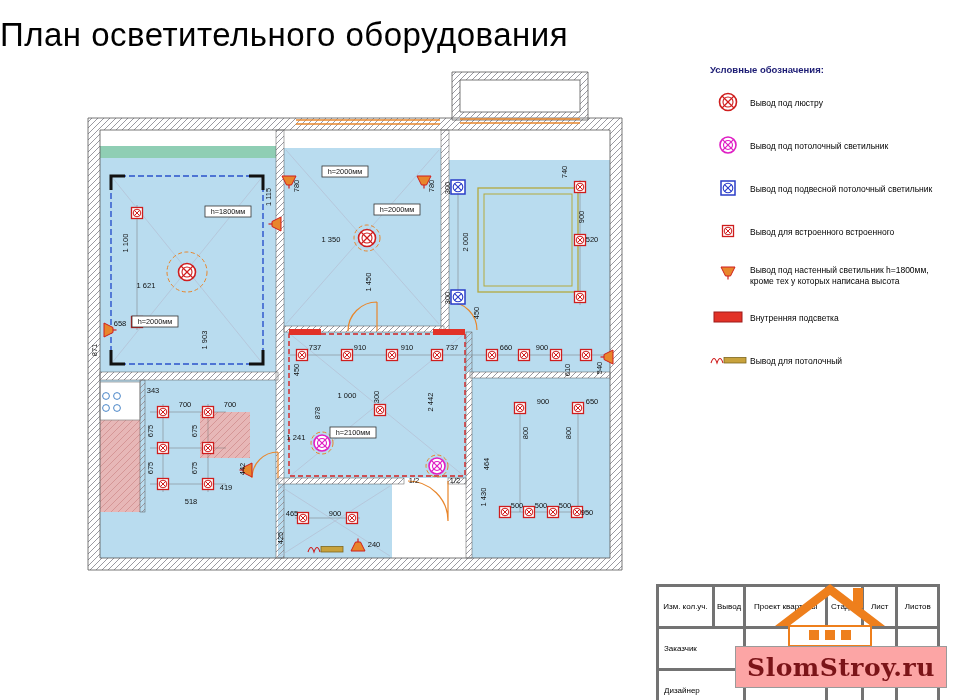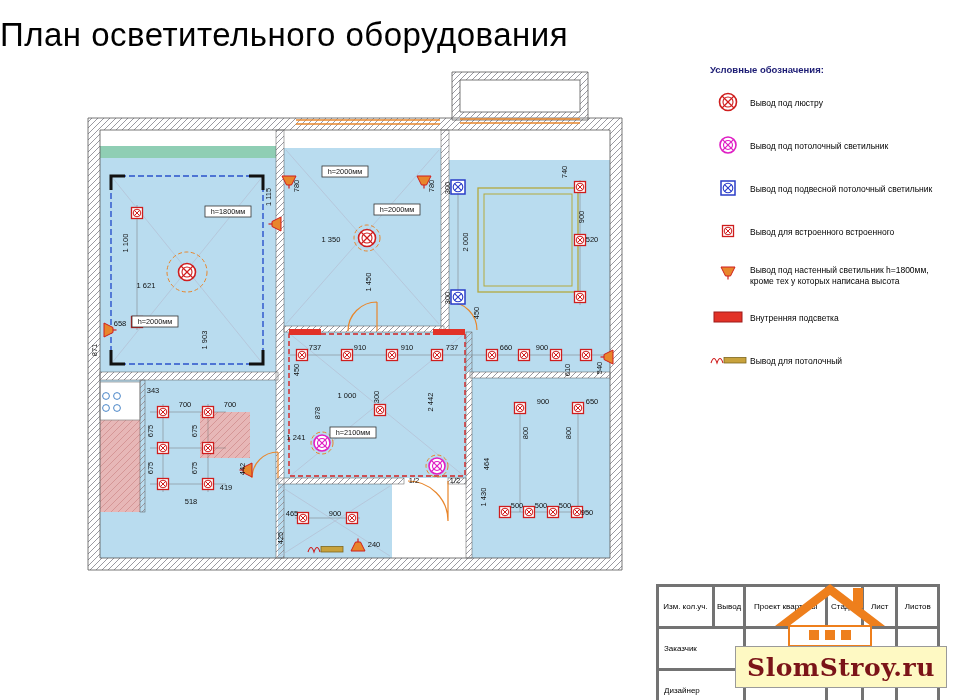--- a/index.html
+++ b/index.html
@@ -17,21 +17,21 @@
   .legend-icon{flex:0 0 44px;text-align:center}
   .legend-label{font-size:8.5px;line-height:1.3}
   
   .title-block{position:absolute;left:656px;top:584px;border-collapse:collapse;background:#fff;z-index:2}
   .title-block td{border:3px solid #737373;font-size:8px;text-align:center;padding:15px 2px;height:20px}
   .title-block td.tb-left{text-align:left;padding-left:5px}
   
   .logo-area{position:absolute;left:735px;top:580px;width:214px;height:112px;z-index:5}
   .logo-house{position:absolute;left:30px;top:2px}
   .logo-text-box{position:absolute;left:0;top:66px;width:212px;height:42px;border:1px solid #9a9a9a;
-       background:#fef9c3;display:flex;align-items:center;justify-content:center;
+       background:#fca5a5;display:flex;align-items:center;justify-content:center;
        font-family:"DejaVu Serif",serif;font-weight:bold;font-size:25px;color:#7b1418;letter-spacing:.5px}
 </style>
 </head>
 <body>
 
 <h1 class="page-title">План осветительного оборудования</h1>
 
 <svg id="plan" width="954" height="700" viewBox="0 0 954 700">
   <defs>
     <pattern id="hatch" width="6" height="6" patternUnits="userSpaceOnUse">

